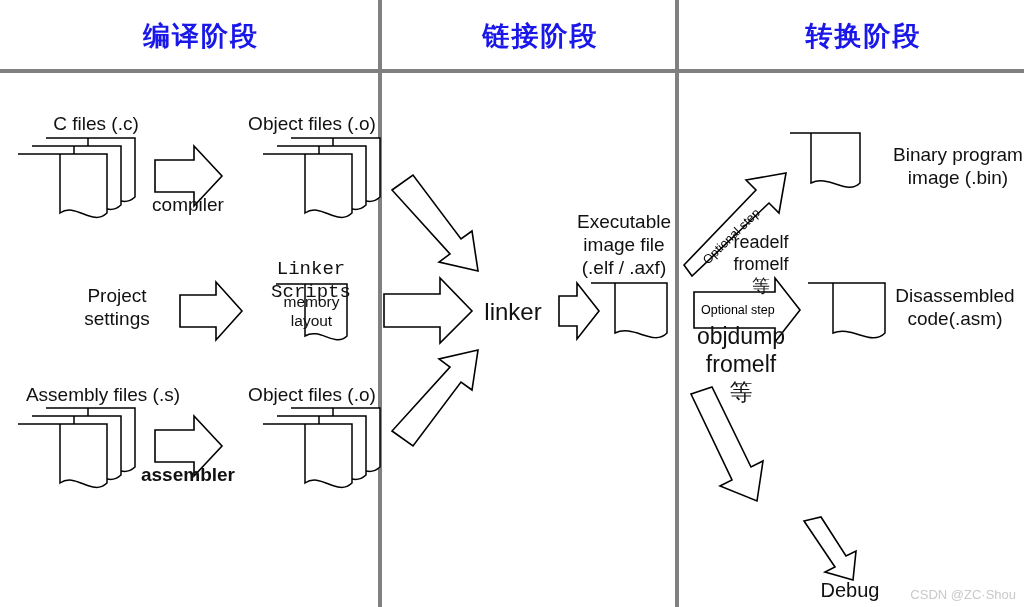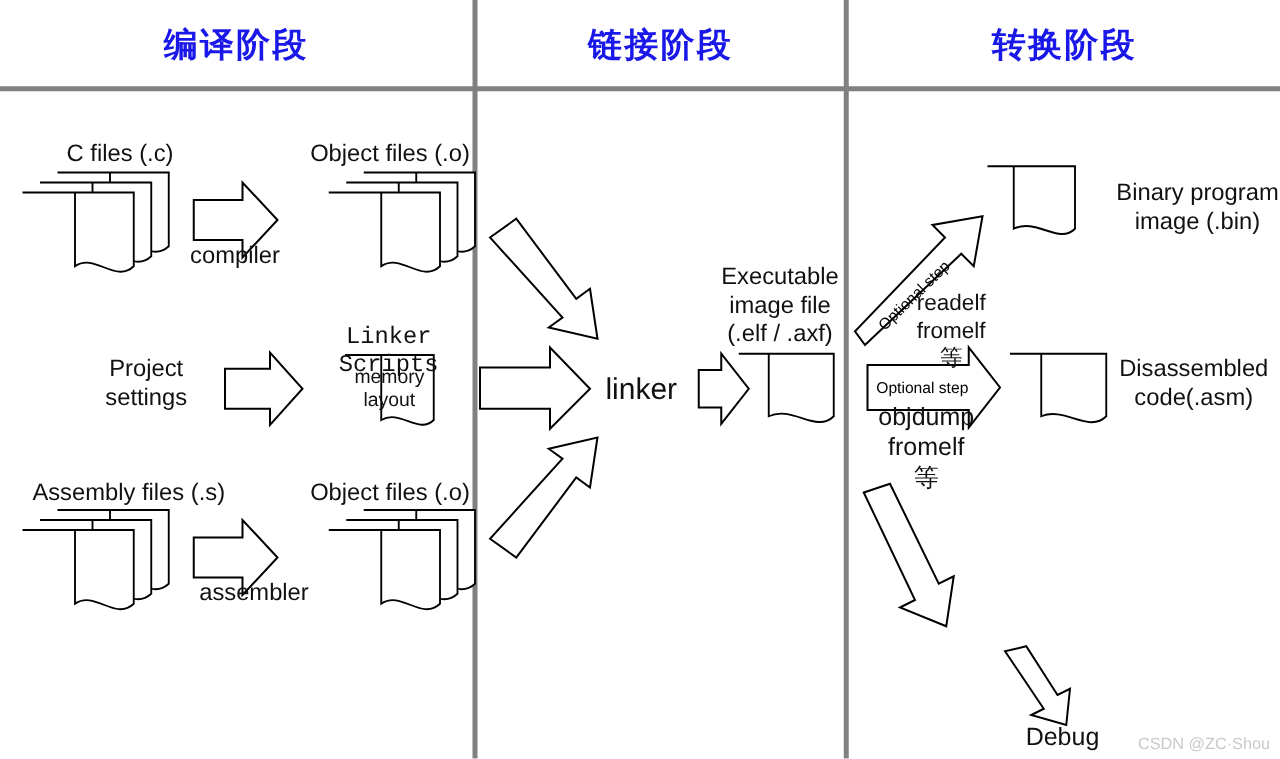--- a/index.html
+++ b/index.html
@@ -42,20 +42,21 @@
   .col-header {
     position: absolute;
     top: 18px;
     text-align: center;
     color: #1a18e8;
     font-size: 27px;
     font-family: "DejaVu Serif", "Liberation Serif", serif;
     font-weight: 700;
     letter-spacing: 2px;
     white-space: nowrap;
+    padding-left: 12px;
   }
   .col-header.h1 { left: 0;   width: 378px; }
   .col-header.h2 { left: 382px; width: 293px; }
   .col-header.h3 { left: 679px; width: 345px; }
 
   
   .lbl {
     position: absolute;
     font-size: 19px;
     line-height: 1.22;
@@ -201,42 +202,42 @@
   <div class="lbl ctr" style="left:62px; top:284px; width:110px;">Project
 settings</div>
 
   <div class="lbl" style="left:243px; top:258px; width:136px; text-align:center;font-family:Liberation Mono, monospace;">Linker Scripts</div>
 
   <div class="doc-inner-text" style="left:276px; top:292px; width:71px;">memory
 layout</div>
 
   <div class="lbl" style="left:8px; top:383px; width:190px; text-align:center;">Assembly files (.s)</div>
 
-  <div class="lbl" style="left:129px; top:463px; width:118px; text-align:right;">assembler</div>
+  <div class="lbl" style="left:129px; top:463px; width:118px; text-align:center;font-weight:bold;">assembler</div>
 
   <div class="lbl" style="left:232px; top:383px; width:160px; text-align:center;">Object files (.o)</div>
 
   <div class="lbl big" style="left:467px; top:297px; width:92px; text-align:center; font-size:24px;">linker</div>
 
   <div class="lbl ctr" style="left:569px; top:210px; width:110px;">Executable
 image file
 (.elf / .axf)</div>
 
   <div class="rot-text" style="left:700px; top:257px;">Optional step</div>
 
   <div class="lbl ctr" style="left:714px; top:232px; width:94px; font-size:18px;">readelf
 fromelf
 等</div>
 
   <div class="lbl ctr" style="left:862px; top:143px; width:156px;padding-left:18px;">Binary program
 image (.bin)</div>
 
   <div class="arrow-text" style="left:701px; top:303px;">Optional step</div>
 
-  <div class="lbl ctr" style="left:691px; top:322px; width:100px; font-size:20px;">objdump
+  <div class="lbl ctr" style="left:691px; top:322px; width:100px; font-size:23px;">objdump
 fromelf
 等</div>
 
   <div class="lbl ctr" style="left:886px; top:284px; width:138px;">Disassembled
 code(.asm)</div>
 
 
   <div class="lbl ctr" style="left:790px; top:578px; width:120px; font-size:20px;">Debug</div>
 
   <div class="watermark">CSDN @ZC·Shou</div>

